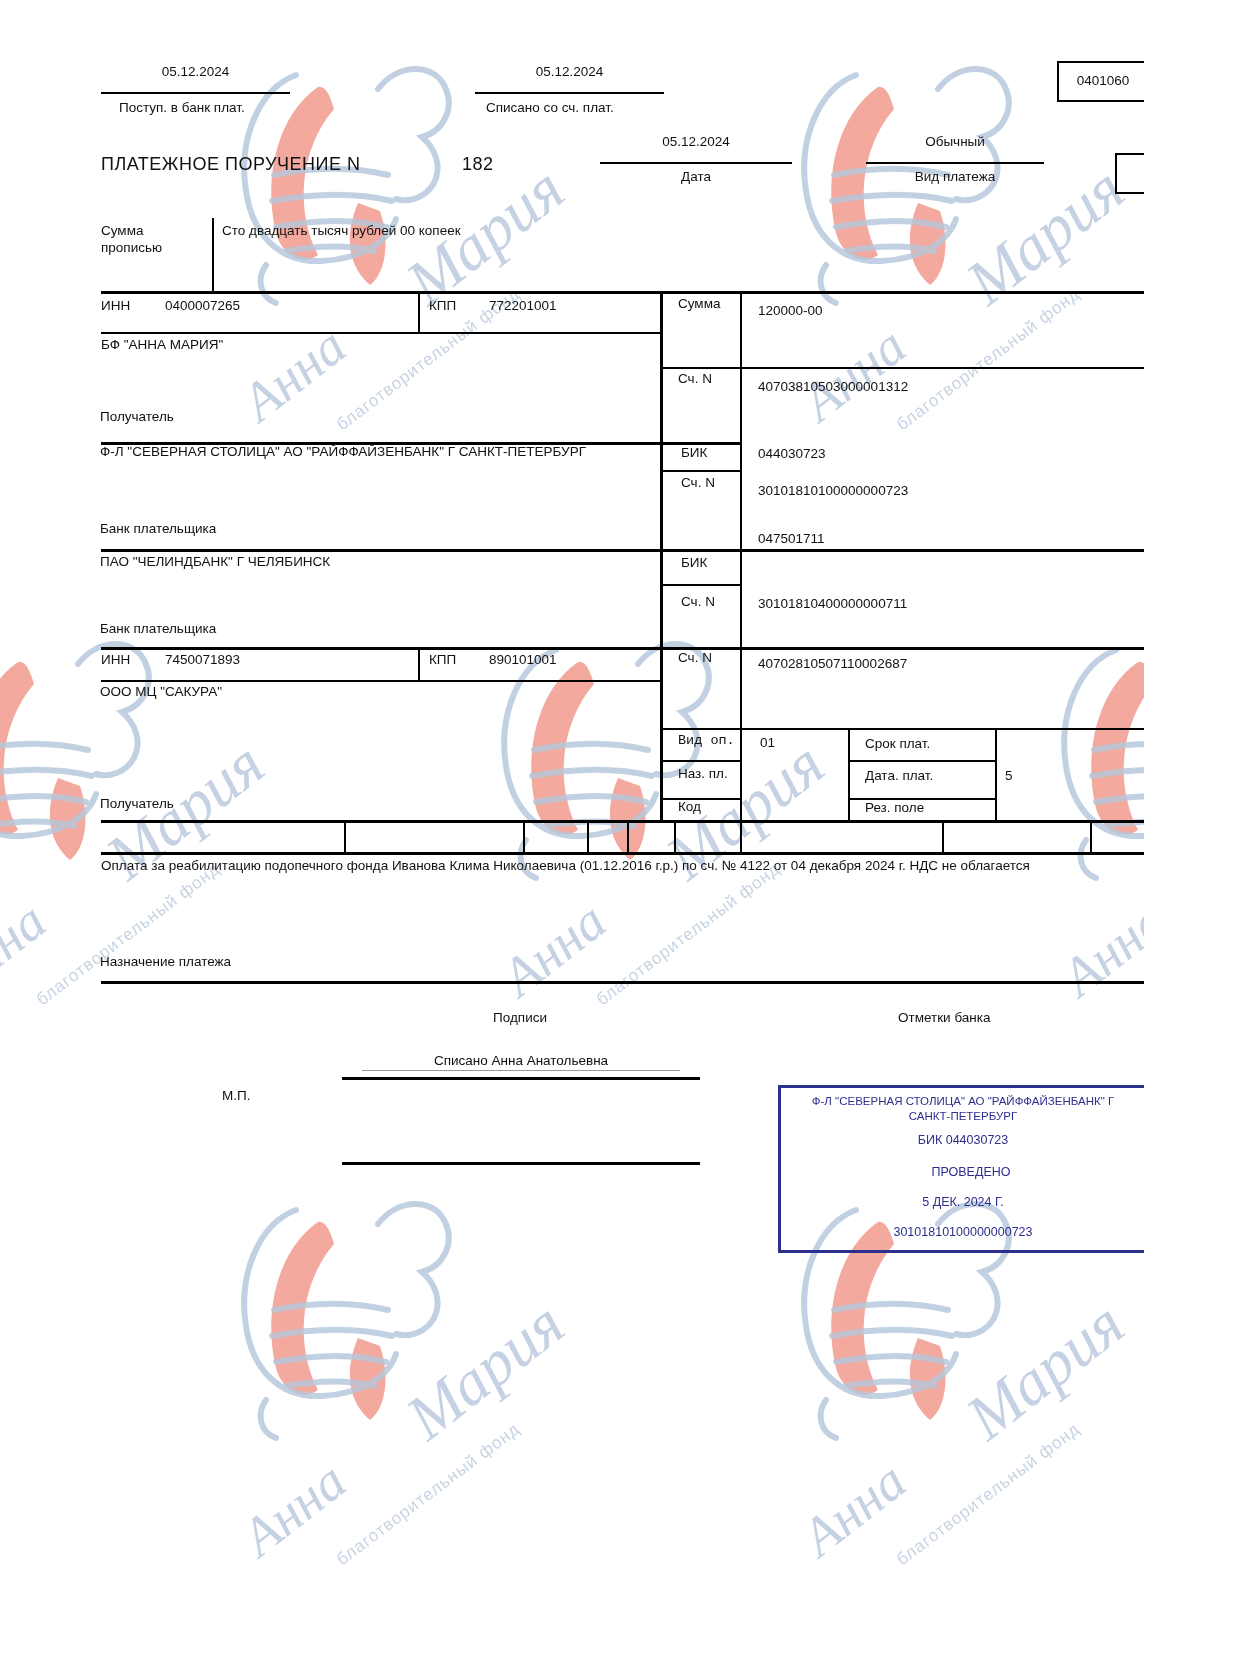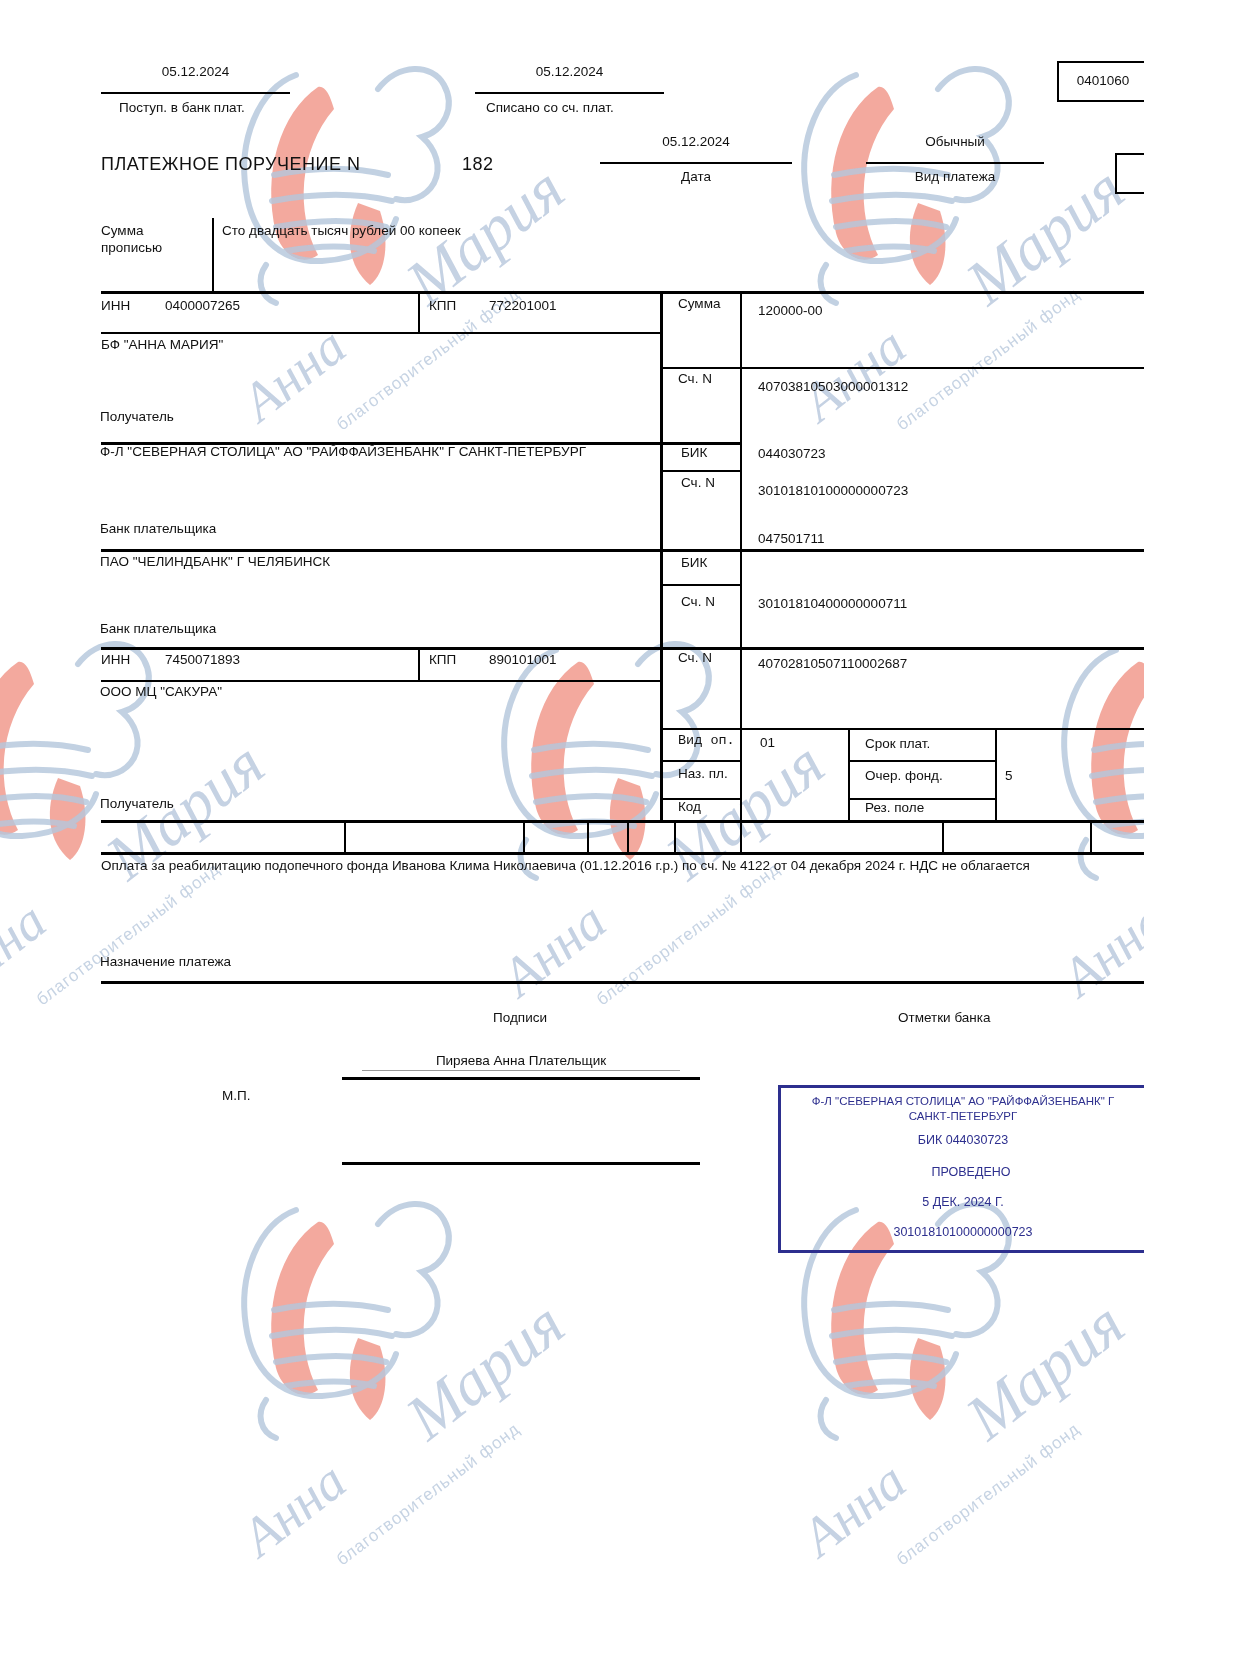--- a/index.html
+++ b/index.html
@@ -172,32 +172,32 @@
     <div class="t" style="left:678px;top:650px;">Сч. N</div>
     <div class="t" style="left:758px;top:656px;">40702810507110002687</div>
     <div class="t" style="left:100px;top:684px;">ООО МЦ "САКУРА"</div>
     <div class="t" style="left:100px;top:796px;">Получатель</div>
 
     <div class="t" style="left:678px;top:733px;font-family:Liberation Mono, monospace;">Вид оп.</div>
     <div class="t" style="left:760px;top:735px;">01</div>
     <div class="t" style="left:678px;top:766px;">Наз. пл.</div>
     <div class="t" style="left:678px;top:799px;">Код</div>
     <div class="t" style="left:865px;top:736px;">Срок плат.</div>
-    <div class="t" style="left:865px;top:768px;">Очер. фонд.</div>
+    <div class="t" style="left:865px;top:768px;">Дата. плат.</div>
     <div class="t" style="left:1005px;top:768px;">5</div>
     <div class="t" style="left:865px;top:800px;">Рез. поле</div>
 
     <div class="t" style="left:101px;top:856px;width:1062px;line-height:1.45;">Оплата за реабилитацию подопечного фонда Иванова Клима Николаевича (01.12.2016 г.р.) по сч. № 4122 от 04 декабря 2024 г. НДС не облагается</div>
     <div class="t" style="left:100px;top:954px;">Назначение платежа</div>
     <div class="hline thick" style="left:101px;top:981px;width:1066px;"></div>
 
     <div class="t" style="left:415px;top:1010px;width:210px;text-align:center;">Подписи</div>
     <div class="t" style="left:898px;top:1010px;">Отметки банка</div>
 
-    <div class="t c" style="left:342px;top:1053px;width:358px;">Пиряева Анна Плательщик</div>
+    <div class="t c" style="left:342px;top:1053px;width:358px;">Списано Анна Анатольевна</div>
     <div class="hline" style="left:362px;top:1070px;width:318px;height:1px;background:#999;"></div>
     <div class="hline thick" style="left:342px;top:1077px;width:358px;"></div>
     <div class="t" style="left:222px;top:1088px;">М.П.</div>
     <div class="hline thick" style="left:342px;top:1162px;width:358px;"></div>
 
     <div class="stamp" style="left:778px;top:1085px;width:364px;height:162px;">
       <div class="t" style="top:6px;left:0;font-size:11.5px;">Ф-Л "СЕВЕРНАЯ СТОЛИЦА" АО "РАЙФФАЙЗЕНБАНК" Г</div>
       <div class="t" style="top:21px;left:0;font-size:11.5px;">САНКТ-ПЕТЕРБУРГ</div>
       <div class="t" style="top:45px;left:0;">БИК 044030723</div>
       <div class="t" style="top:77px;left:8px;">ПРОВЕДЕНО</div>

